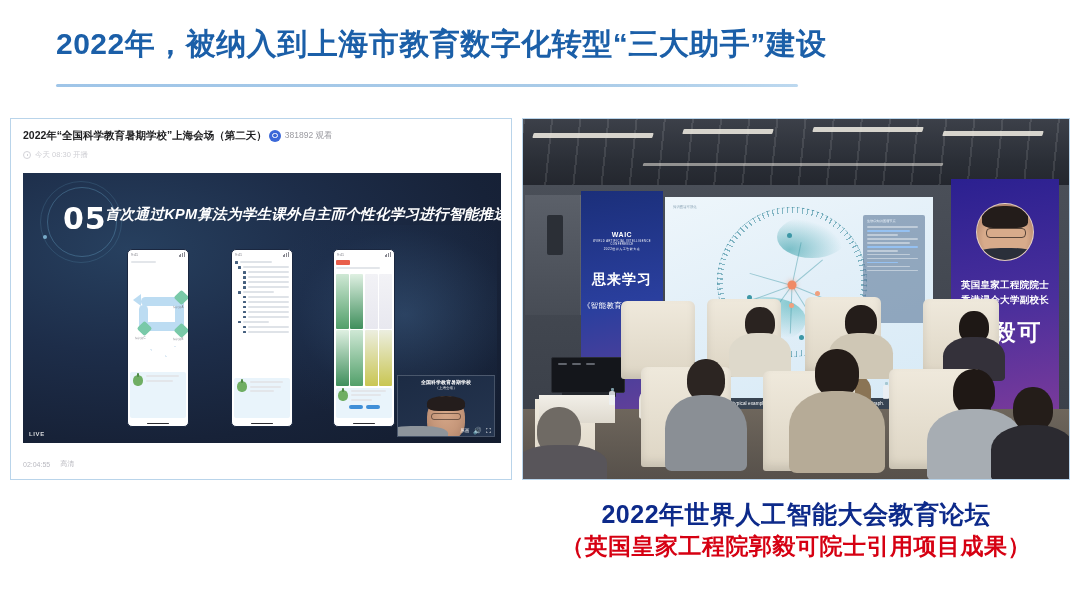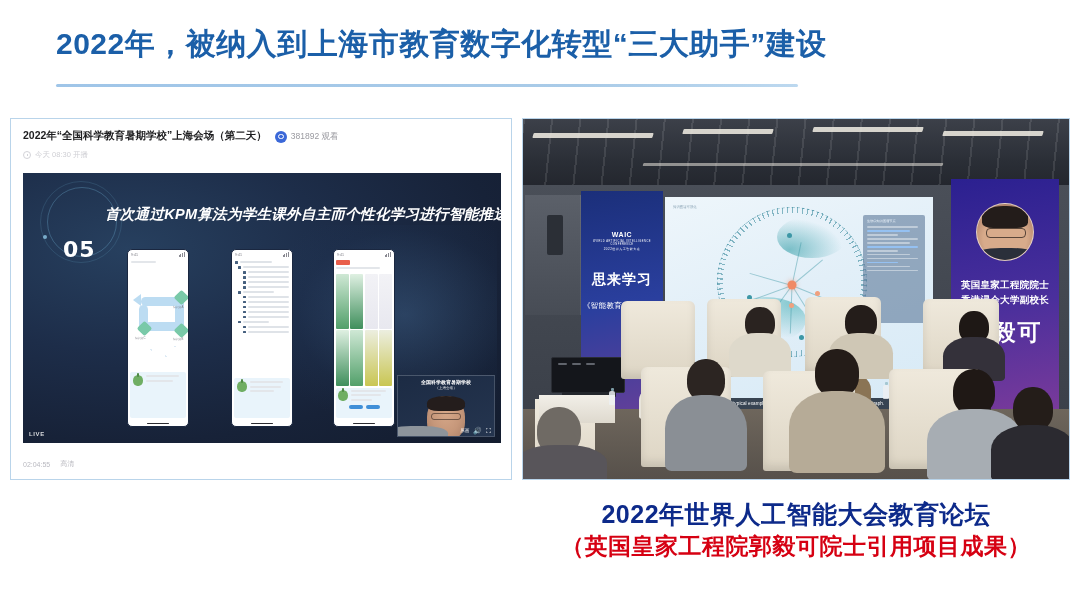--- a/index.html
+++ b/index.html
@@ -42,21 +42,21 @@
   }
   .panel-right {
     left: 522px; top: 118px;
     width: 548px; height: 362px;
     border: 1px solid #b9d4ea;
     background: #2b2b2e;
   }
 
   
   .live-head { padding: 10px 12px 4px 12px; background:#fff; }
-  .live-title-row { display: flex; align-items: flex-end; gap: 8px; }
+  .live-title-row { display: flex; align-items: center; gap: 2px; }
   .live-title {
     font-size: 10.5px; font-weight: bold; color: #1d1d1f; white-space: nowrap;
   }
   .viewer-group { display:flex; align-items:center; gap:4px; }
   .viewer-badge {
     width: 12px; height: 12px; border-radius: 50%;
     background: #3b68d8; position: relative; flex: none;
   }
   .viewer-badge::after {
     content:""; position:absolute; left:3.2px; top:2.6px;
@@ -86,22 +86,22 @@
   .deco-ring {
     position:absolute; border-radius:50%;
     border:1px solid rgba(120,190,225,0.30);
   }
   .ring-a { left: 24px; top: 14px; width: 70px; height: 70px; }
   .ring-b { left: 17px; top: 8px; width: 82px; height: 82px; border-color: rgba(120,190,225,0.16); }
   .ring-dot { position:absolute; left: 20px; top: 62px; width:4px; height:4px; border-radius:50%;
     background:rgba(150,210,240,0.75); }
   .stage-badge {
     position: absolute; left: 40px; top: 28px;
-    font-size: 22px; font-weight: bold; color: #ffffff;
-    letter-spacing: 1px; font-family: "DejaVu Sans", sans-serif; margin-top: 36px;
+    font-size: 30px; font-weight: bold; color: #ffffff;
+    letter-spacing: 1px; font-family: "DejaVu Sans", sans-serif;
   }
   .stage-headline {
     position: absolute; left: 82px; top: 32px;
     font-size: 14.5px; font-weight: bold; color: #ffffff;
     white-space: nowrap; letter-spacing: 0.3px; font-style: italic;
   }
   
   .stage-glow {
     position:absolute; right: 4px; top: 52px; width: 230px; height: 200px;
     background: radial-gradient(ellipse at 60% 45%, rgba(90,140,190,0.28) 0%, rgba(40,70,110,0.08) 55%, rgba(0,0,0,0) 75%);

